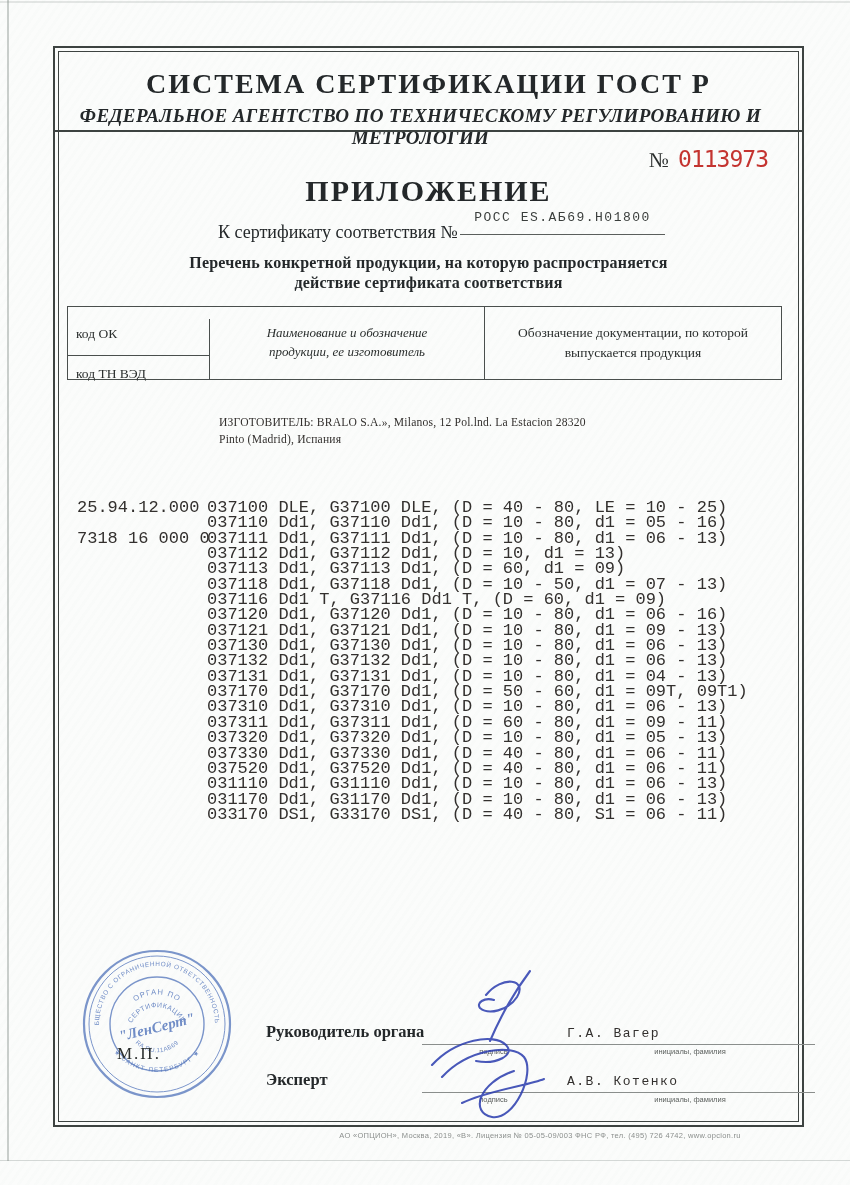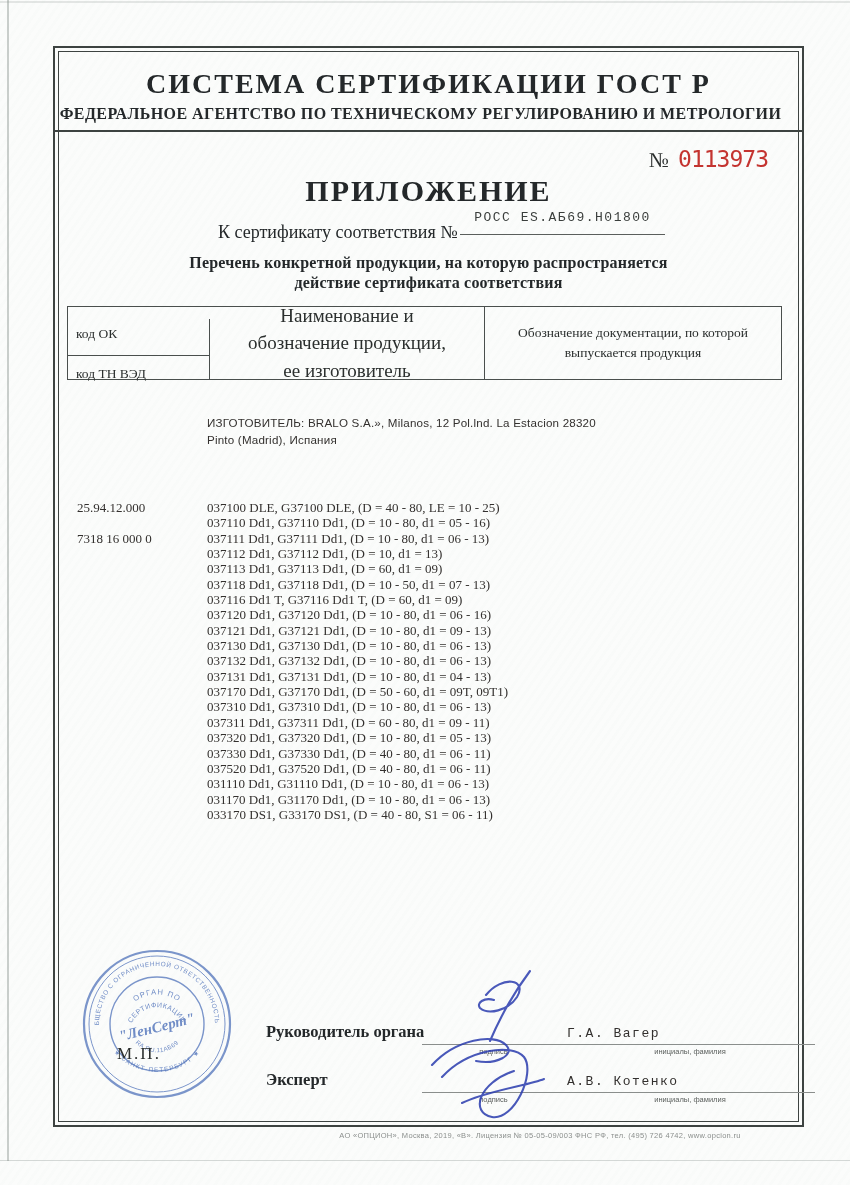--- a/index.html
+++ b/index.html
@@ -17,21 +17,21 @@
   .edge-left{position:absolute;left:7px;top:0;bottom:24px;width:2px;background:rgba(110,120,115,.35);}
   .edge-top{position:absolute;left:0;right:0;top:1px;height:2px;background:rgba(140,150,145,.22);}
   .edge-bottom{position:absolute;left:0;right:0;top:1160px;height:1px;background:rgba(140,150,145,.35);}
 
   .frame{position:absolute;left:53px;top:46px;width:747px;height:1077px;border:2px solid #3d4341;}
   .frame-inner{position:absolute;inset:3px;border:1px solid #3d4341;pointer-events:none;}
 
   .h1{position:absolute;top:20px;left:0;right:0;text-align:center;
       font-weight:bold;font-size:28px;letter-spacing:2px;color:#24282a;}
   .h2{position:absolute;top:57px;left:0;right:16px;text-align:center;
-      font-weight:bold;font-size:16px;letter-spacing:.4px;color:#24282a;}
+      font-weight:bold;font-size:19px;letter-spacing:.4px;color:#24282a;font-style:italic;}
   .hr{position:absolute;top:82px;left:0;right:0;height:2px;background:#3d4341;}
 
   .docnum{position:absolute;top:98px;right:34px;display:flex;align-items:baseline;gap:9px;}
   .docnum .no{font-size:21px;color:#2b2f2e;}
   .docnum .val{font-family:"DejaVu Sans Mono", monospace;font-size:23px;letter-spacing:-1px;color:#c43430;}
 
   .title{position:absolute;top:126px;left:0;right:0;text-align:center;
          font-weight:bold;font-size:30px;letter-spacing:2px;color:#24282a;}
 
   .cert-label{position:absolute;top:174px;left:163px;font-size:18px;color:#24282a;}
@@ -42,30 +42,30 @@
   .sub{position:absolute;left:0;right:0;text-align:center;font-weight:bold;font-size:16px;letter-spacing:.2px;color:#24282a;}
   .sub1{top:206px;} .sub2{top:226px;}
 
   .ptable{position:absolute;left:12px;top:258px;width:715px;height:74px;
           border:1.2px solid #4a4f4d;display:flex;box-sizing:border-box;}
   .tcol1{width:142px;border-right:1.2px solid #4a4f4d;box-sizing:border-box;margin-top:12px;}
   .tcell-a{height:37px;border-bottom:1.2px solid #4a4f4d;box-sizing:border-box;padding:7px 0 0 8px;font-size:13.5px;}
   .tcell-b{padding:10px 0 0 8px;font-size:13.5px;}
   .tcol2{width:275px;border-right:1.2px solid #4a4f4d;box-sizing:border-box;
          display:flex;align-items:center;justify-content:center;text-align:center;
-         font-size:19px;line-height:1.45;padding:0 30px;}
+         font-size:13px;line-height:1.45;padding:0 30px;font-style:italic;}
   .tcol3{flex:1;display:flex;align-items:center;justify-content:center;text-align:center;
          font-size:13.5px;line-height:1.45;padding:0 26px;}
 
-  .manufacturer{position:absolute;left:152px;top:366px;
-        font-family:Liberation Sans, sans-serif;font-size:11.6px;line-height:17px;
+  .manufacturer{position:absolute;left:164px;top:366px;
+        font-family:Liberation Serif, serif;font-size:11.6px;line-height:17px;
         letter-spacing:.2px;color:#33302e;white-space:pre;}
 
   .plist{position:absolute;left:22px;top:452px;
-         font-family:Liberation Serif, serif;font-size:13px;line-height:15.35px;
+         font-family:Liberation Mono, monospace;font-size:17px;line-height:15.35px;
          color:#33302e;}
   .prow{display:flex;white-space:pre;}
   .pcode{width:130px;flex:0 0 130px;}
 
   .sig-label{position:absolute;left:175px;font-weight:bold;font-size:16.5px;color:#24282a;margin-left:36px;}
   .lbl1{top:974px;} .lbl2{top:1022px;}
   .uline{position:absolute;height:0;border-bottom:1px solid #8a8e8c;}
   .sline1{left:367px;top:996px;width:143px;}
   .sline2{left:367px;top:1044px;width:143px;}
   .nline1{left:510px;top:996px;width:250px;}

